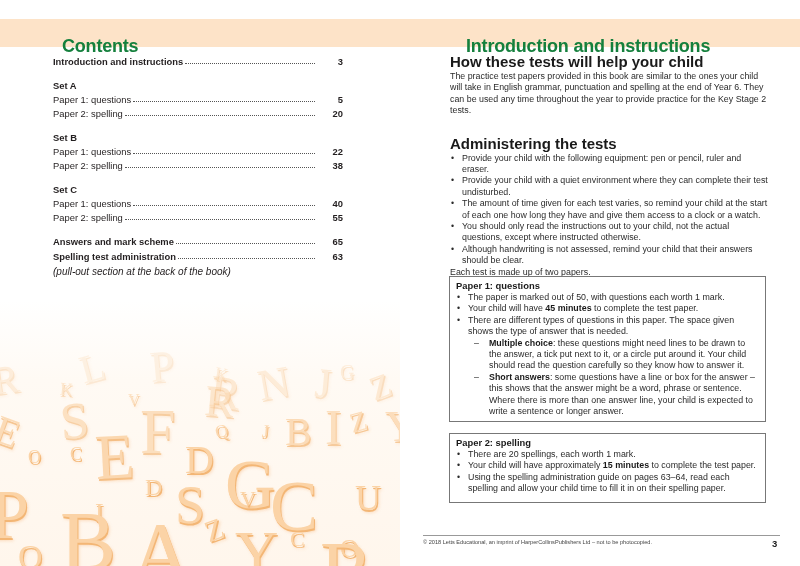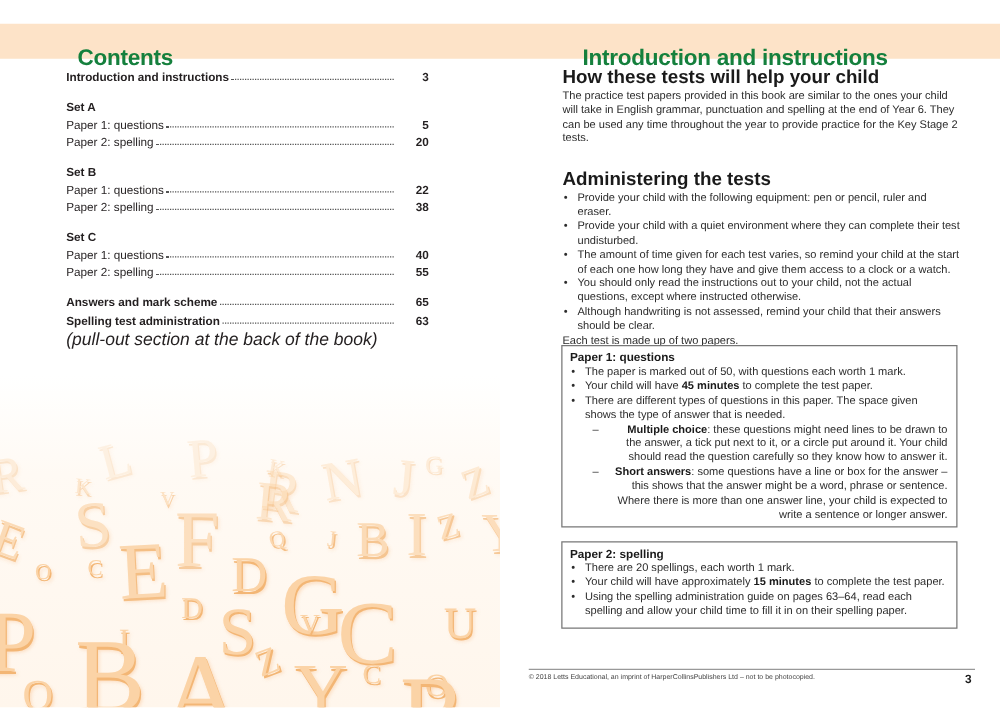--- a/index.html
+++ b/index.html
@@ -32,21 +32,21 @@
   .toc-row .dots {
     flex: 1 1 auto; overflow: hidden; margin: 0 2px; color: #444;
     border-bottom: 1px dotted #555; height: 9px; align-self: baseline;
     transform: translateY(-1px);
   }
   .toc-row .pg { flex: 0 0 26px; text-align: right; font-weight: bold; }
   .toc-row.bold .lbl { font-weight: bold; }
   .toc-row.main { margin-bottom: 10px; }
   .toc-group { margin-bottom: 10px; }
   .toc-group h4 { margin: 0; font-size: 9.4px; line-height: 14px; font-weight: bold; }
-  .toc-note { font-style: italic; font-size: 14px; line-height: 13px; }
+  .toc-note { font-style: italic; font-size: 10px; line-height: 13px; }
   .toc-tail .toc-row { margin-bottom: 1px; }
 
   .deco {
     position: absolute; left: 0; top: 300px; width: 400px; height: 266px;
     overflow: hidden;
     background: linear-gradient(to bottom, #ffffff 0%, #fffaf4 30%, #fff6ec 100%);
   }
   .deco span {
     position: absolute;
     font-family: "Liberation Serif", serif;
@@ -77,21 +77,21 @@
     border: 1.2px solid #777; background: #fff;
     font-size: 8.85px; line-height: 11.4px; color: #2b2b2b;
     padding: 3px 7px 5px 6px; box-sizing: border-box;
   }
   #box1 { top: 276px; height: 146px; }
   #box2 { top: 433px; height: 70px; }
   .box h4 { margin: 0; font-size: 9.4px; line-height: 12px; font-weight: bold; color: #1a1a1a; }
   .box ul { margin: 0; padding: 0; list-style: none; }
   .box li { position: relative; padding-left: 12px; }
   .box li::before { content: "\2022"; position: absolute; left: 1px; top: 0; }
-  .box .sub { margin: 0; padding: 0; list-style: none; text-align: right; }
+  .box .sub { margin: 0; padding: 0; list-style: none; }
   .box .sub li { padding-left: 21px; }
   .box .sub li::before { content: "\2013"; left: 6px; }
   b { font-weight: bold; color: #1a1a1a; }
 
   .footer-rule {
     position: absolute; left: 423px; top: 535px; width: 357px; height: 0;
     border-top: 1px solid #999;
   }
   .footer-text {
     position: absolute; left: 423px; top: 539px; font-size: 5.6px; color: #444;

